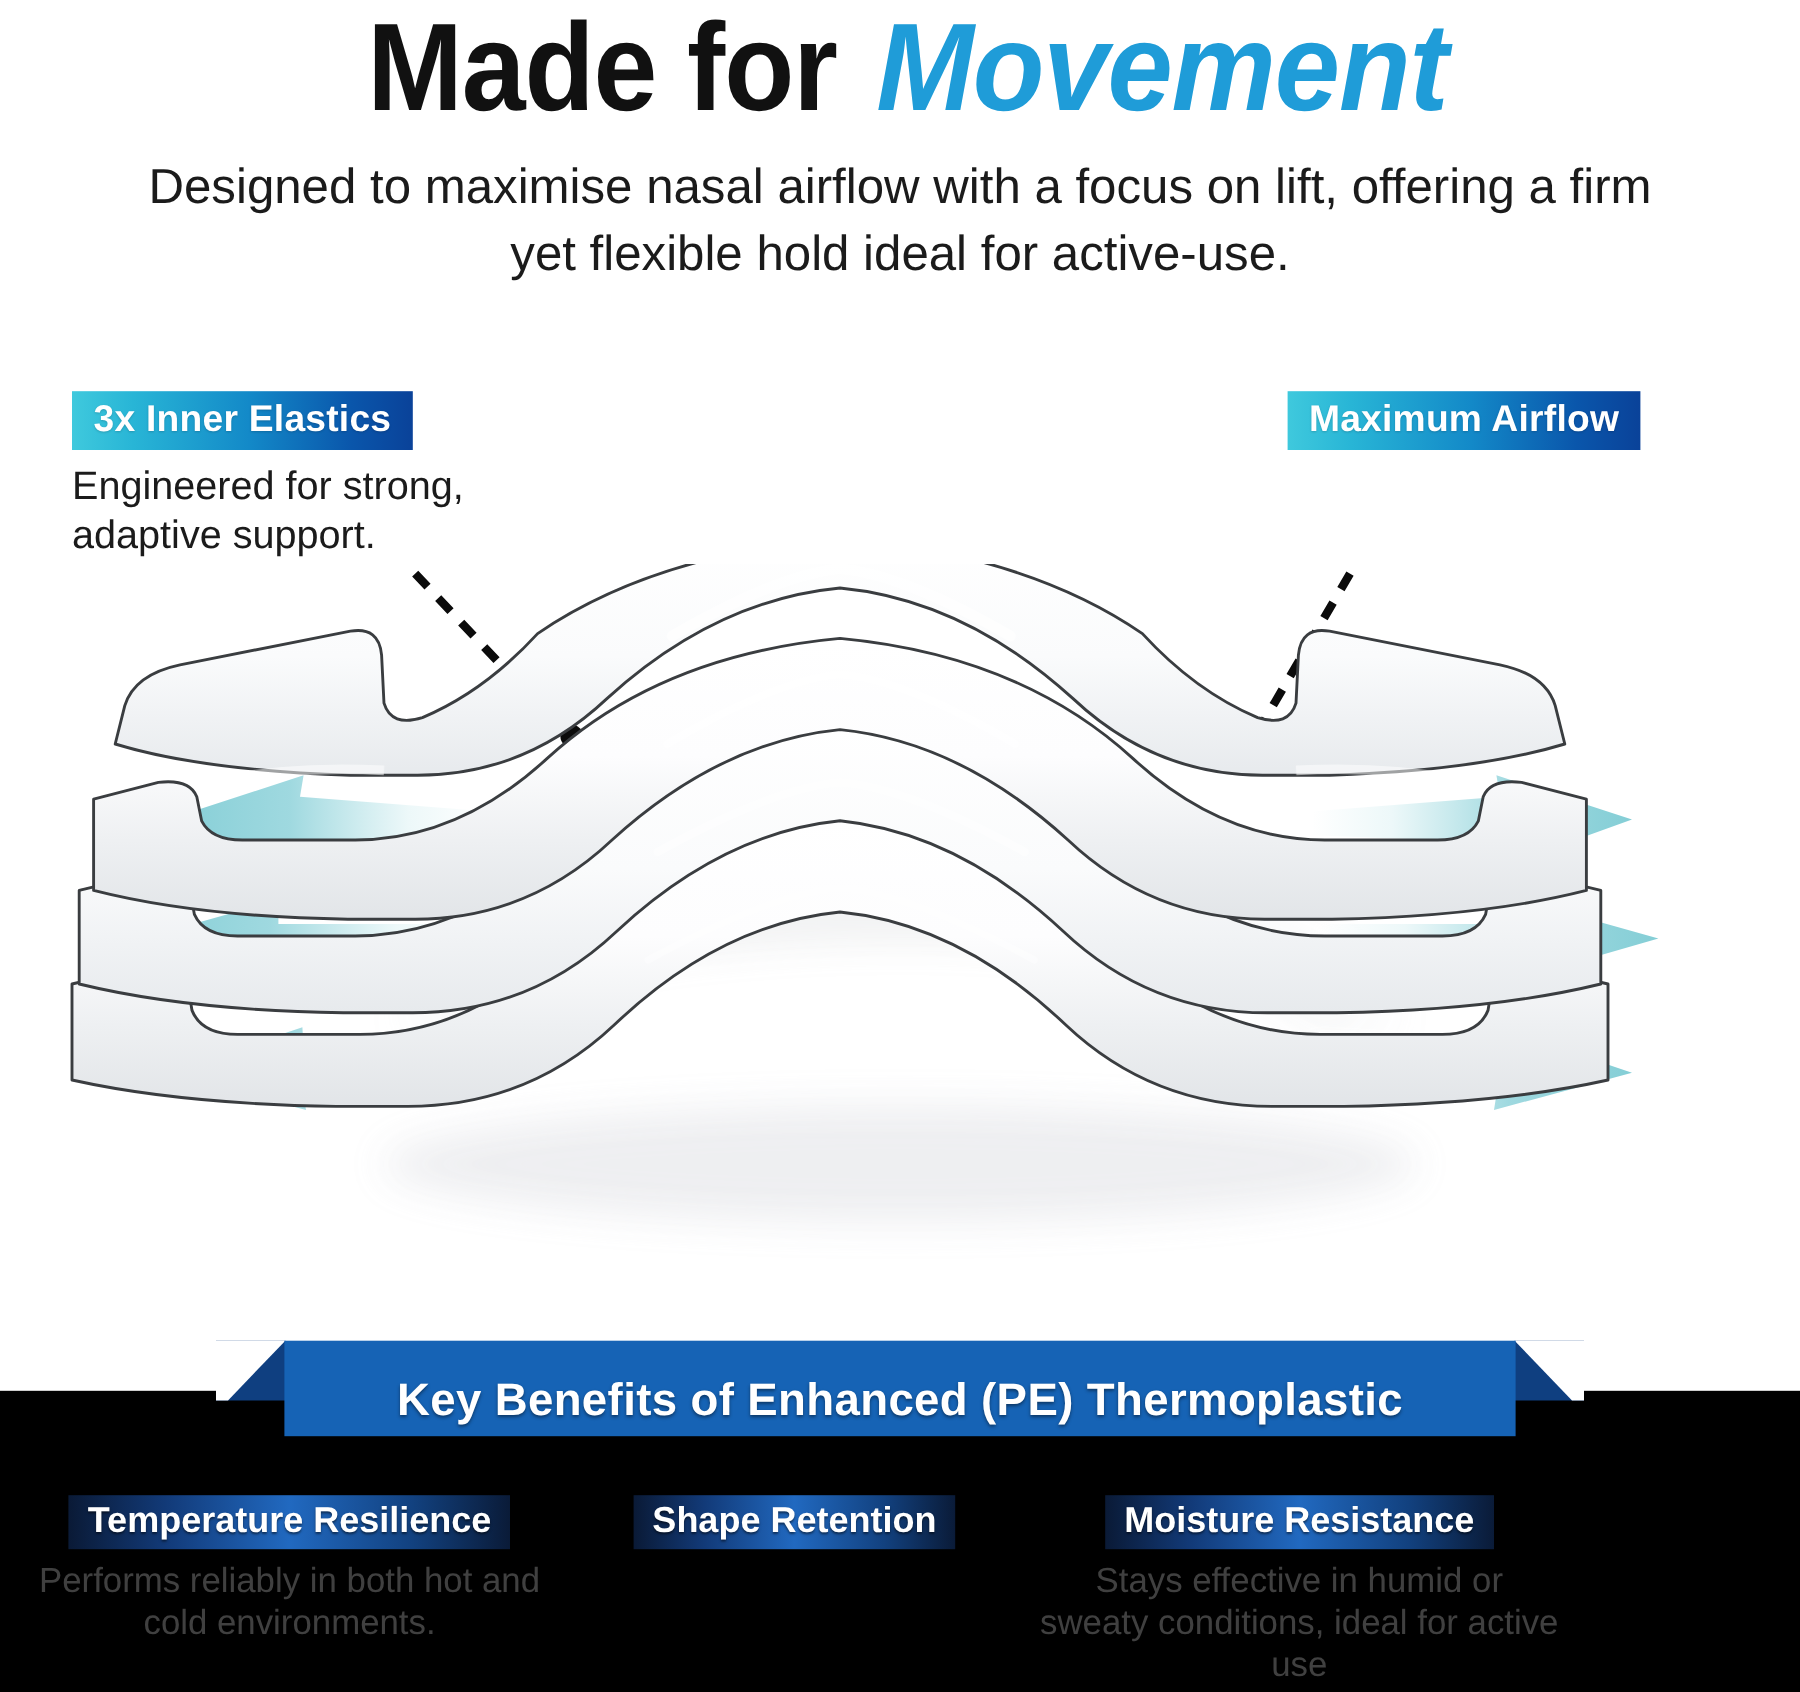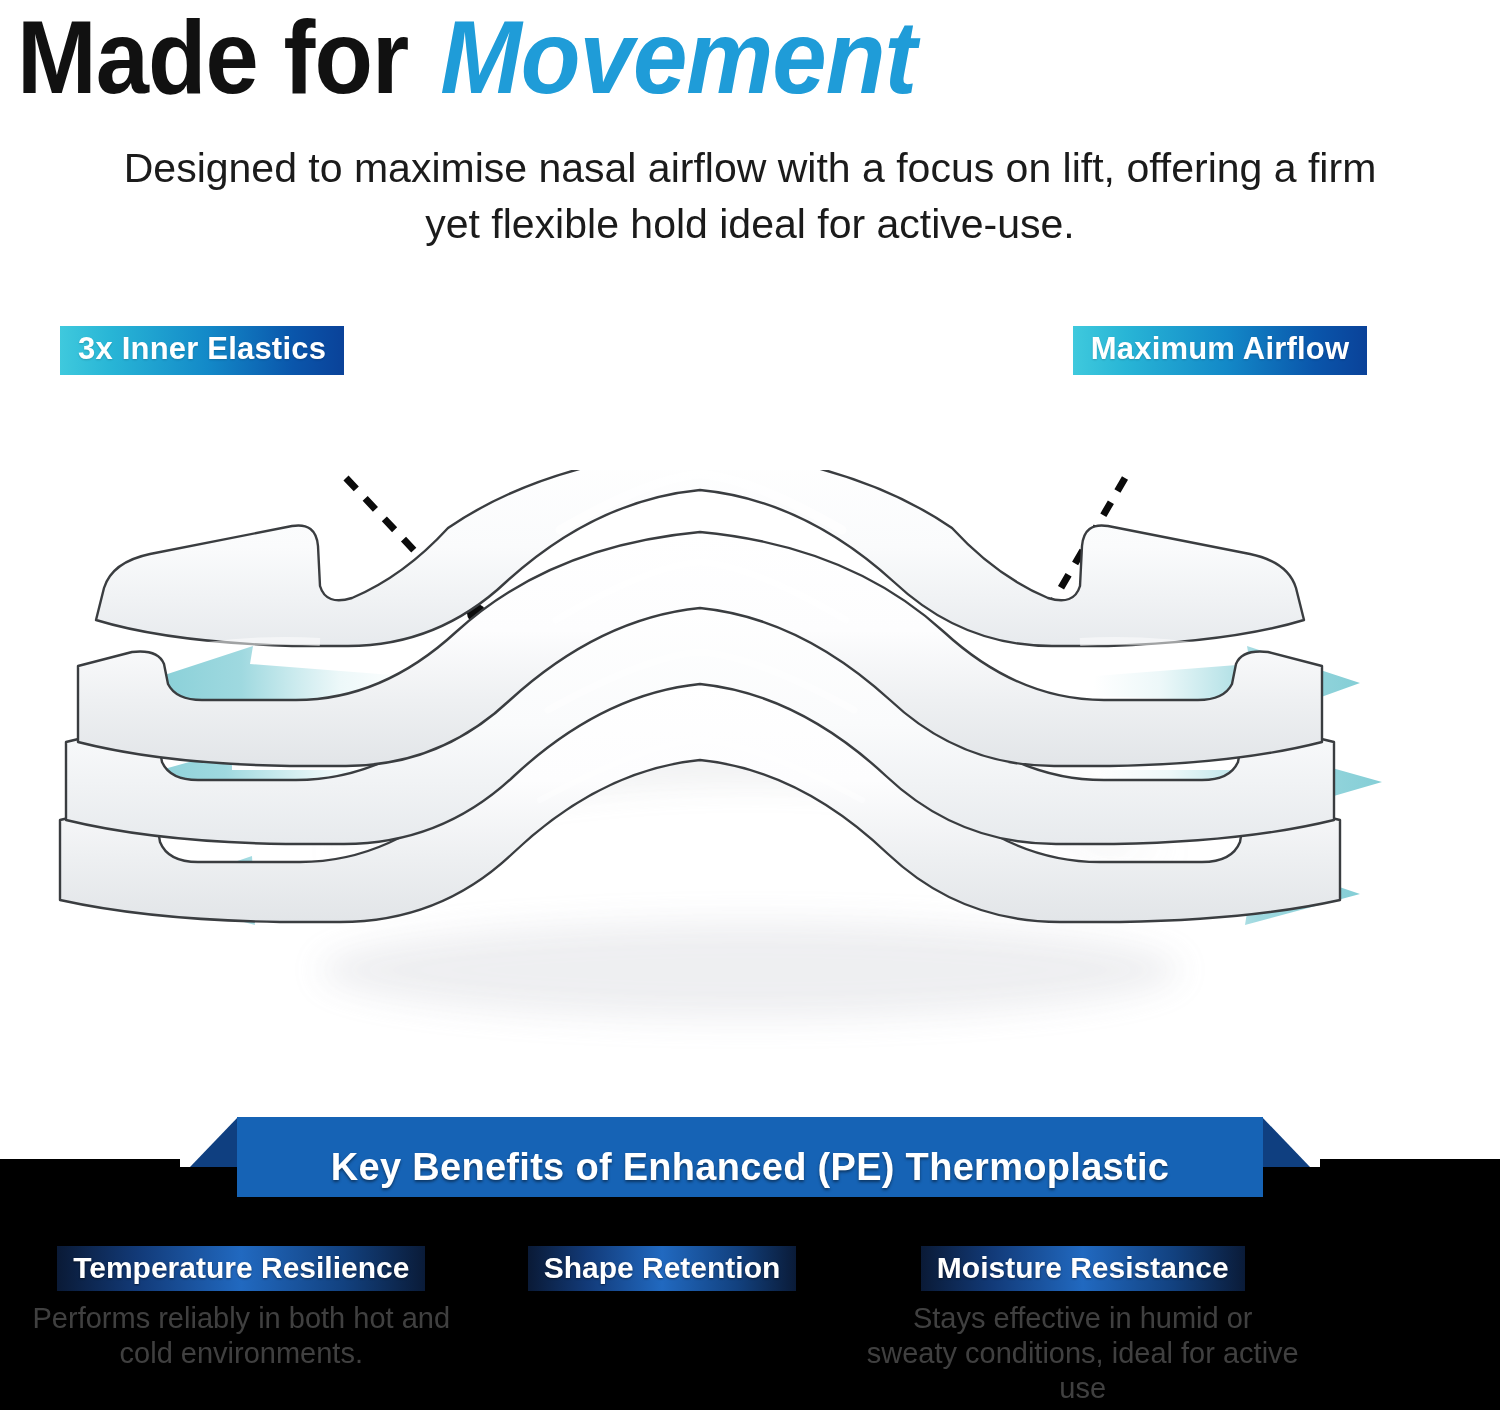--- a/index.html
+++ b/index.html
@@ -8,39 +8,39 @@
     background:#ffffff;
     font-family:"Liberation Sans", sans-serif;
     overflow:hidden;
     position:relative;
   }
   .stage{position:absolute;inset:0;}
 
   
   .headline{
     position:absolute; left:0; top:4px; width:1221px;
-    text-align:left;
+    text-align:right;
     font-size:104px; line-height:106px;
     font-weight:bold;
     letter-spacing:-1px;
     white-space:nowrap;
   }
   .headline .dark{
     color:#111111;
     font-family:"Liberation Sans Narrow","Liberation Sans",sans-serif;
     transform:scaleX(.92); display:inline-block;
   }
   .headline .accent{
     color:#1f9cd8;
     font-style:italic;
     font-family:"Liberation Sans Narrow","Liberation Sans",sans-serif;
     transform:scaleX(.94); display:inline-block;
   }
   .subhead{
-    position:absolute; left:100px; top:140px; width:1300px;
+    position:absolute; left:100px; top:127px; width:1300px;
     text-align:center;
     font-size:41px; line-height:56px;
     color:#1b1b1b;
     font-family:"Liberation Sans Narrow","Liberation Sans",sans-serif;
   }
 
   
   .callout{position:absolute; width:460px;}
   .callout.left{left:60px; top:326px; }
   .callout.right{left:990px; top:326px; text-align:center;}
@@ -120,20 +120,21 @@
 <div class="stage">
 
   <div class="headline">
     <span class="dark">Made for </span><span class="accent">Movement</span>
   </div>
 
   <div class="subhead">Designed to maximise nasal airflow with a focus on lift, offering a firm yet flexible hold ideal for active-use.</div>
 
   <div class="callout left">
     <div class="badge-top">3x Inner Elastics</div>
+    <div class="callout-body">Engineered for strong, adaptive support.</div>
   </div>
 
   <div class="callout right">
     <div class="badge-top">Maximum Airflow</div>
   </div>
 
   <svg class="leader" style="left:330px;top:470px;" width="180" height="160" viewBox="0 0 180 160">
     <line x1="16" y1="8" x2="140" y2="140" stroke="#0b0b0b" stroke-width="7" stroke-dasharray="15 13" stroke-linecap="butt"></line>
   </svg>
   <div class="dot" style="left:467px;top:604px;"></div>

